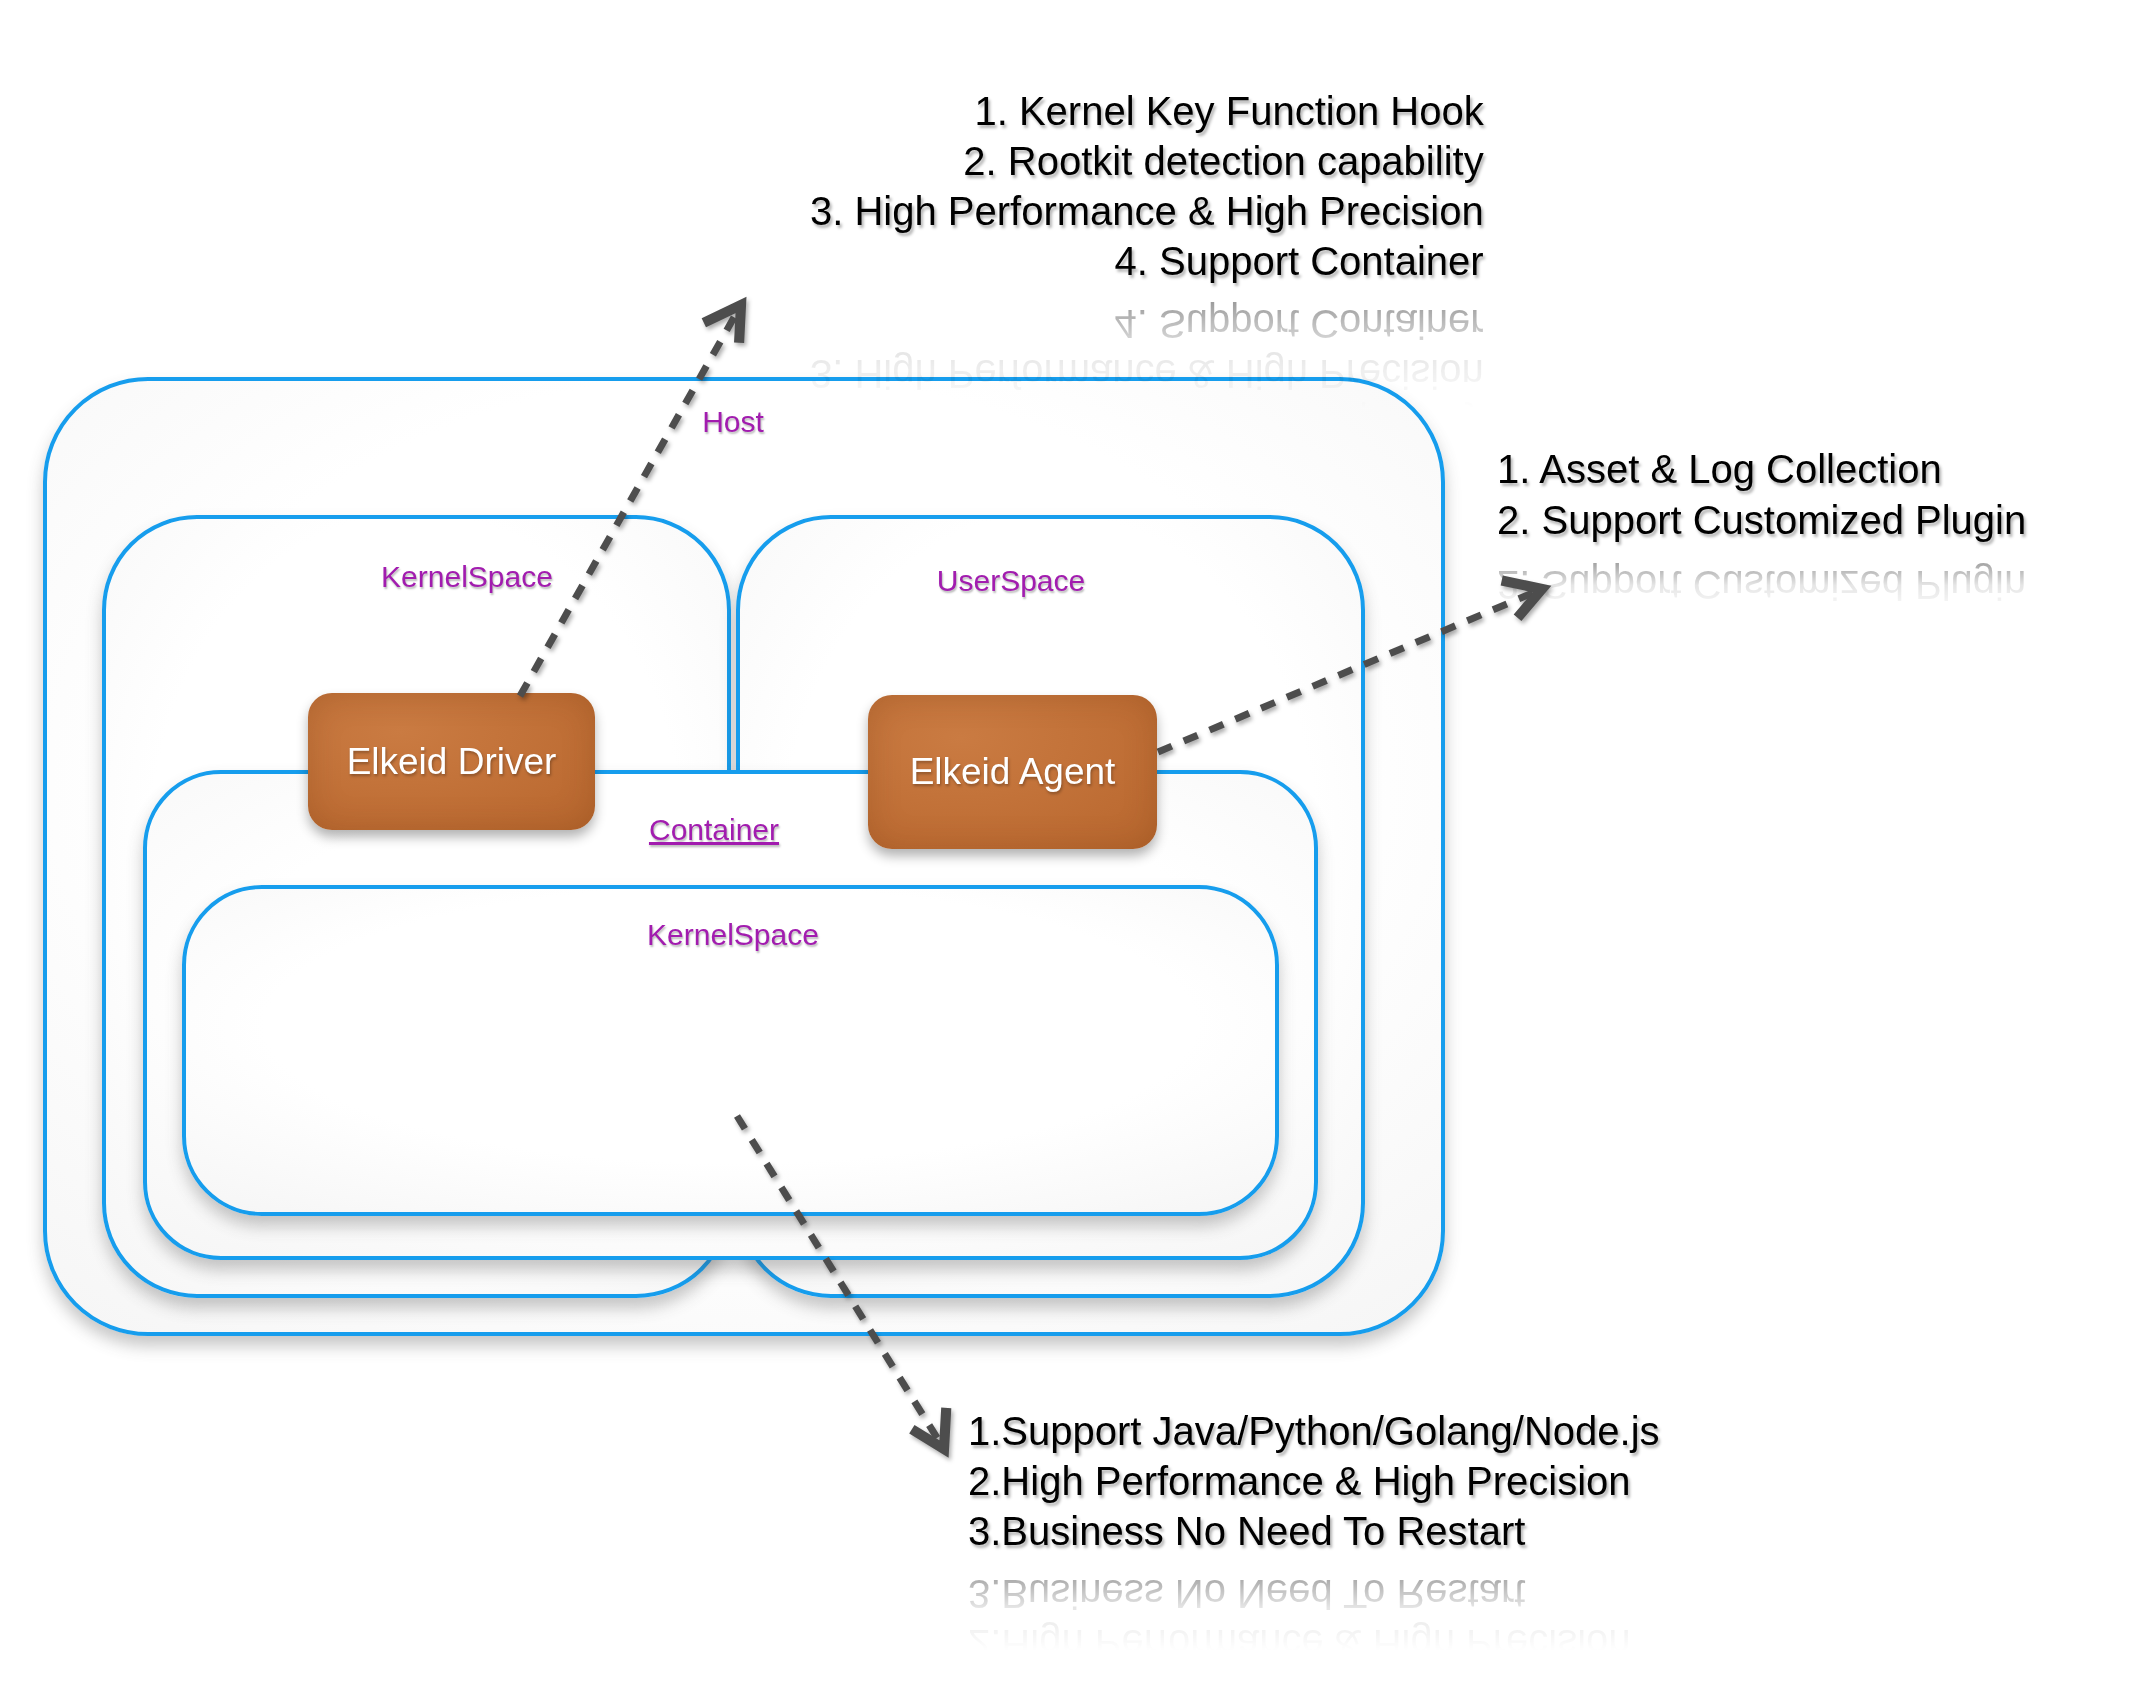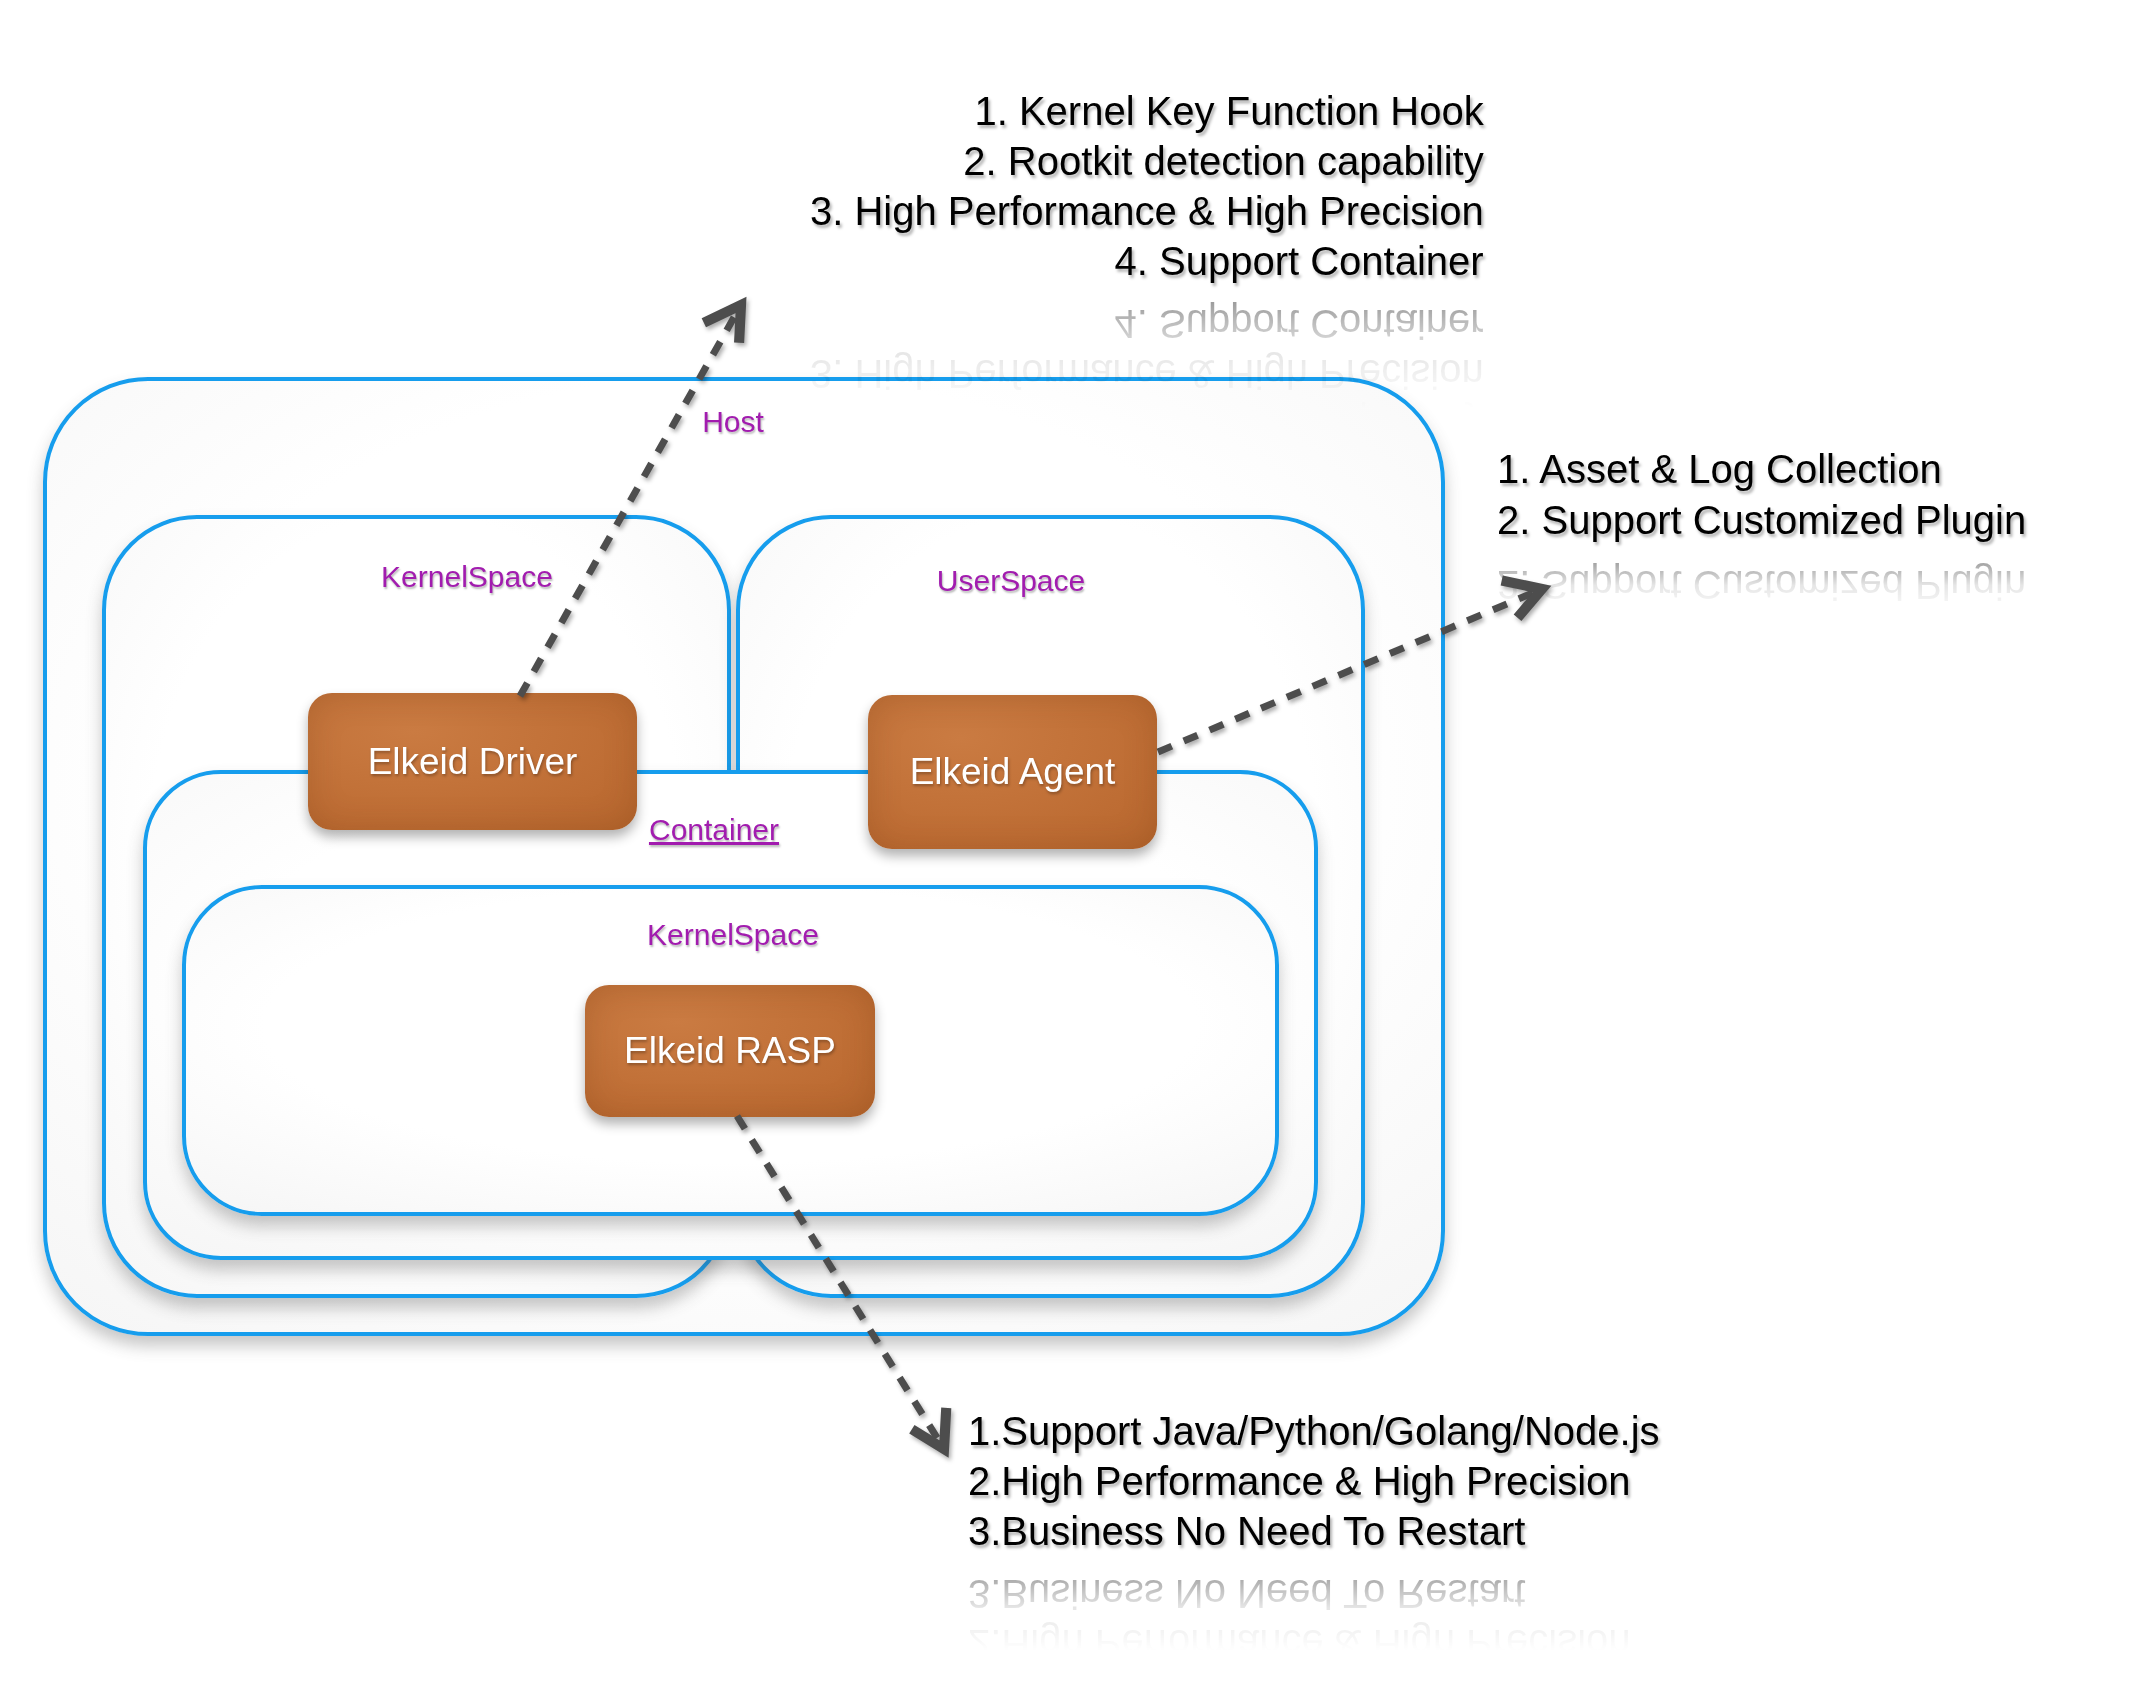--- a/index.html
+++ b/index.html
@@ -35,21 +35,21 @@
 
   
   .node{
     position:absolute;display:flex;align-items:center;justify-content:center;
     border-radius:24px;color:#ffffff;font-size:37px;white-space:nowrap;
     background:radial-gradient(130% 130% at 32% 28%, #ca7b42 0%, #bd6c33 55%, #b06128 100%);
     box-shadow:0 7px 12px rgba(0,0,0,0.30), inset 0 0 34px rgba(90,40,5,0.18);
     text-shadow:1px 2px 3px rgba(0,0,0,0.30);
     z-index:40;
   }
-  .node-driver{left:308px;top:693px;width:329px;height:137px;}
+  .node-driver{left:308px;top:693px;width:287px;height:137px;}
   .node-agent{left:868px;top:695px;width:289px;height:154px;}
   .node-rasp{left:585px;top:985px;width:290px;height:132px;}
 
   
   .ann{position:absolute;z-index:45;}
   .ann .line{
     font-size:40px;line-height:50px;color:#000;white-space:nowrap;
     text-shadow:2px 3px 3px rgba(0,0,0,0.30);
   }
   .ann-top{left:810px;top:86px;text-align:right;}
@@ -88,23 +88,20 @@
   <div class="boxlabel lb-kernel">KernelSpace</div>
   <div class="boxlabel lb-user">UserSpace</div>
   <div class="boxlabel lb-container">Container</div>
   <div class="boxlabel lb-application">KernelSpace</div>
 
   <div class="node node-driver">
     <span>Elkeid Driver</span>
   </div>
   <div class="node node-agent">
     <span>Elkeid Agent</span>
-  </div>
-  <div class="node node-rasp">
-    <span>Elkeid RASP</span>
   </div>
 
   <div class="ann ann-top">
     <div class="lines">
       <div class="line">1. Kernel Key Function Hook</div>
       <div class="line">2. Rootkit detection capability</div>
       <div class="line">3. High Performance &amp; High Precision</div>
       <div class="line">4. Support Container</div>
     </div>
     <div class="reflection">

